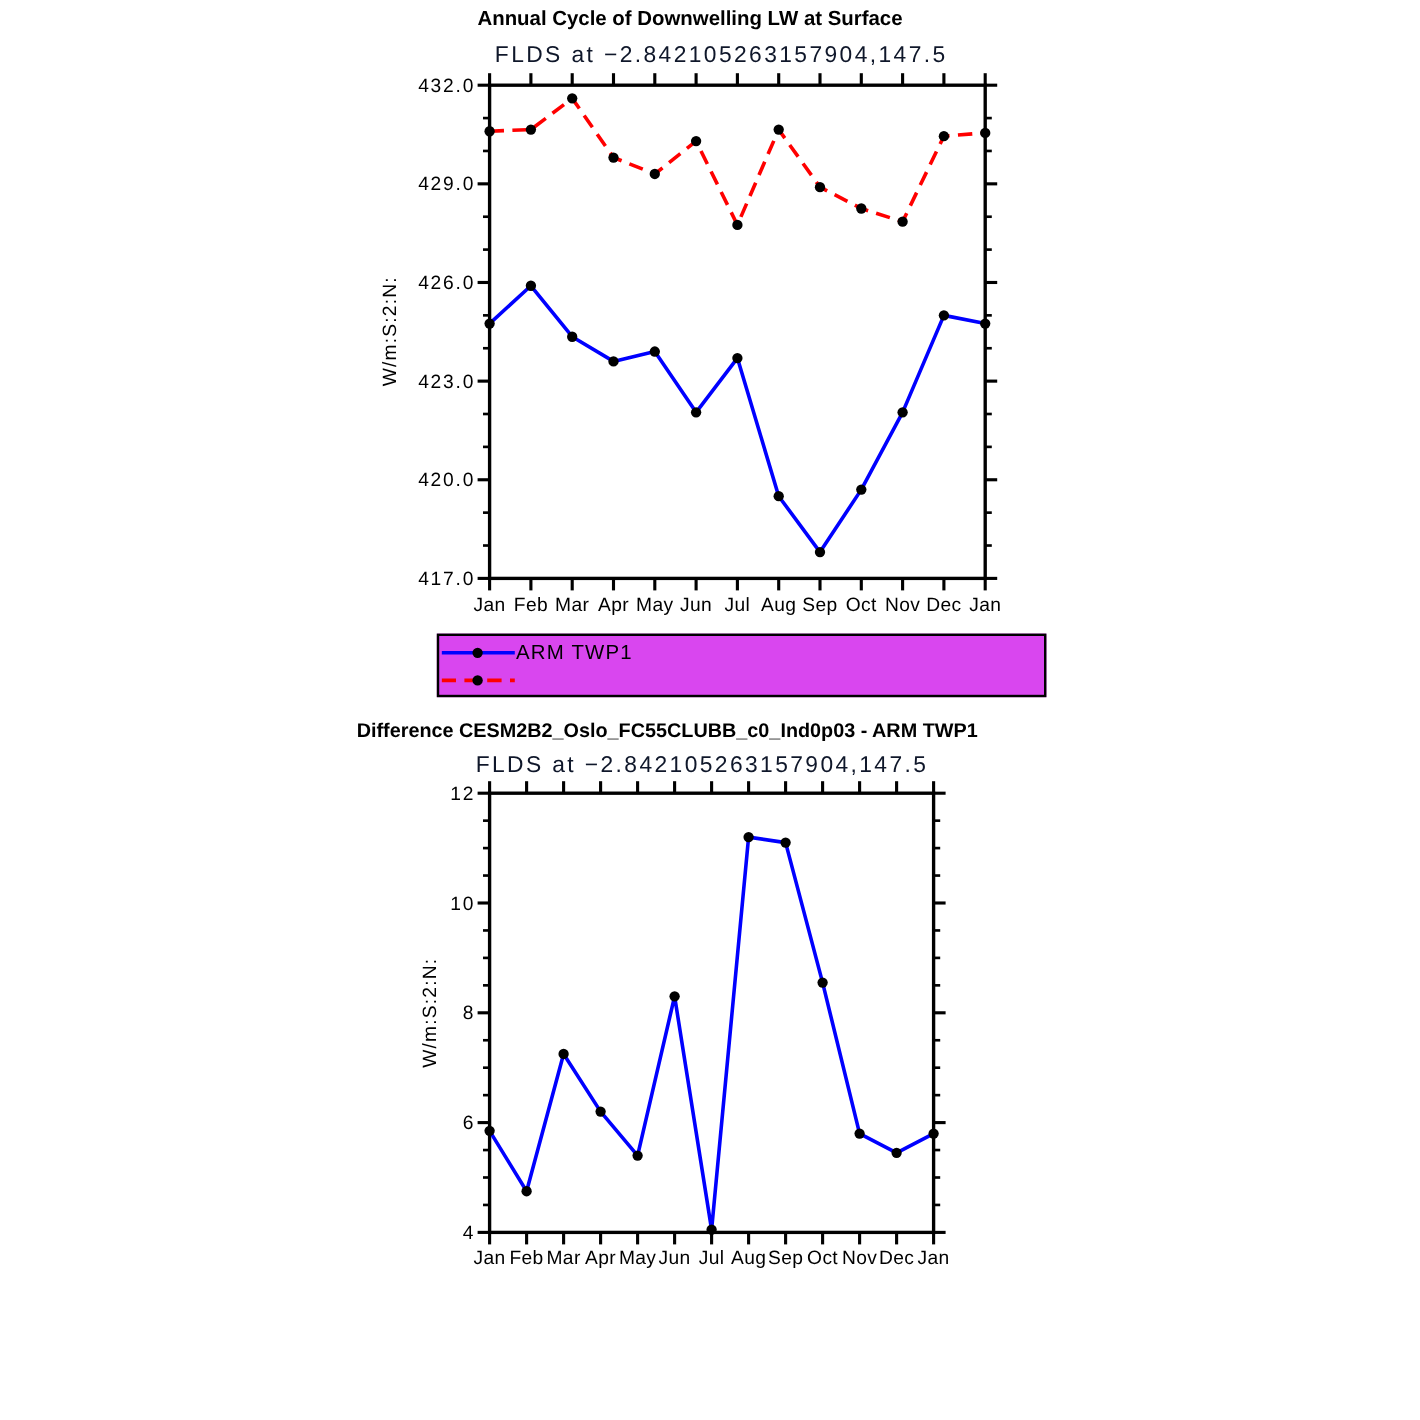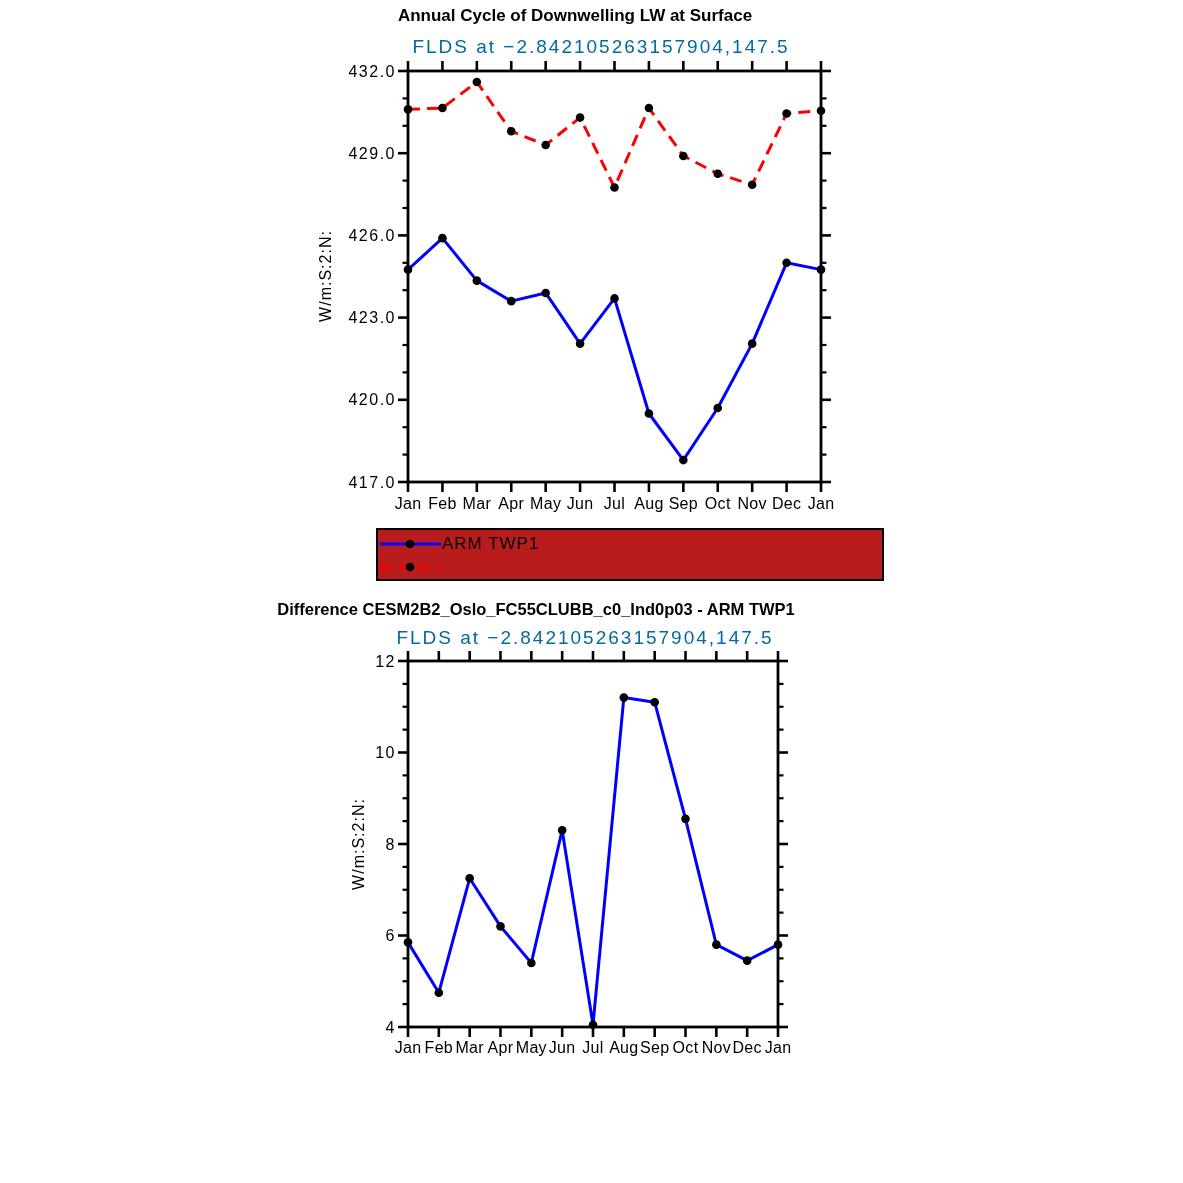--- a/index.html
+++ b/index.html
@@ -1,30 +1,30 @@
 <!DOCTYPE html>
 <html><head>
 <meta charset="utf-8">
 <style>
   html,body{margin:0;padding:0;background:#ffffff;}
   body{width:1183px;height:1183px;font-family:"Liberation Sans",sans-serif;color:#000;}
   .canvas{position:relative;width:1183px;height:1183px;background:#fff;overflow:hidden;}
   #chart-svg{position:absolute;left:0;top:0;}
   .chart-title{position:absolute;transform:translateX(-50%);font-weight:bold;font-size:17px;white-space:nowrap;}
-  .chart-title.t2{font-size:16.5px;}
-  .chart-subtitle{position:absolute;transform:translateX(-50%);font-weight:400;font-size:19px;letter-spacing:2px;color:#0369a1;white-space:nowrap;}
+  .chart-title.t2{font-size:16.5px;margin-left:20px;}
+  .chart-subtitle{position:absolute;transform:translateX(-50%);font-weight:400;font-size:19px;letter-spacing:2px;color:#0f172a;white-space:nowrap;}
   .ylab{position:absolute;transform:translate(-50%,-50%) rotate(-90deg);font-size:16px;letter-spacing:1px;white-space:nowrap;}
   .t1{left:575px;top:6px;}
   .s1{left:601px;top:36px;}
   .y1{left:326px;top:276px;}
   .t2{left:536px;top:600px;}
   .s2{left:585px;top:627px;}
   .y2{left:359px;top:844px;}
   .legend{position:absolute;left:364px;top:528px;width:502px;height:47px;border:2px solid #000;
-          display:flex;flex-direction:column;justify-content:space-evenly;padding:2px 0 0 2px;background:#b91c1c;margin-left:12px;}
+          display:flex;flex-direction:column;justify-content:space-evenly;padding:2px 0 0 2px;background:#d946ef;}
   .legend-row{display:flex;align-items:center;height:22px;}
   .legend-row svg{flex:0 0 auto;display:block;}
   .legend-label{font-size:17px;letter-spacing:1px;white-space:nowrap;}
   .tick-lab{font-family:"Liberation Sans",sans-serif;font-size:16px;letter-spacing:1.5px;fill:#000;}
   .month-lab{font-family:"Liberation Sans",sans-serif;font-size:16px;letter-spacing:0.3px;fill:#000;}
 </style>
 </head>
 <body>
 
 <div class="canvas">

